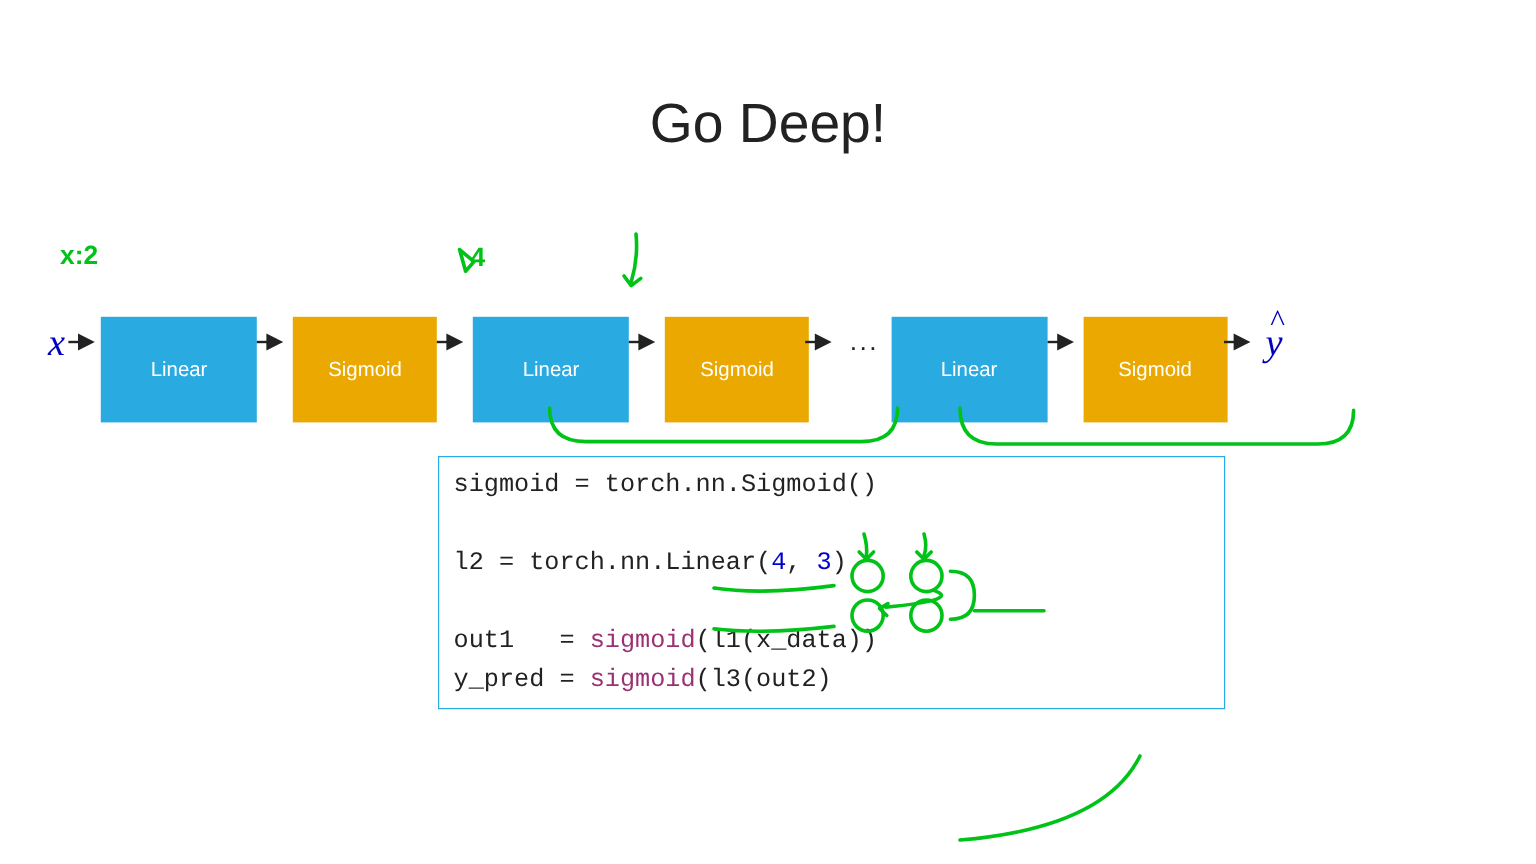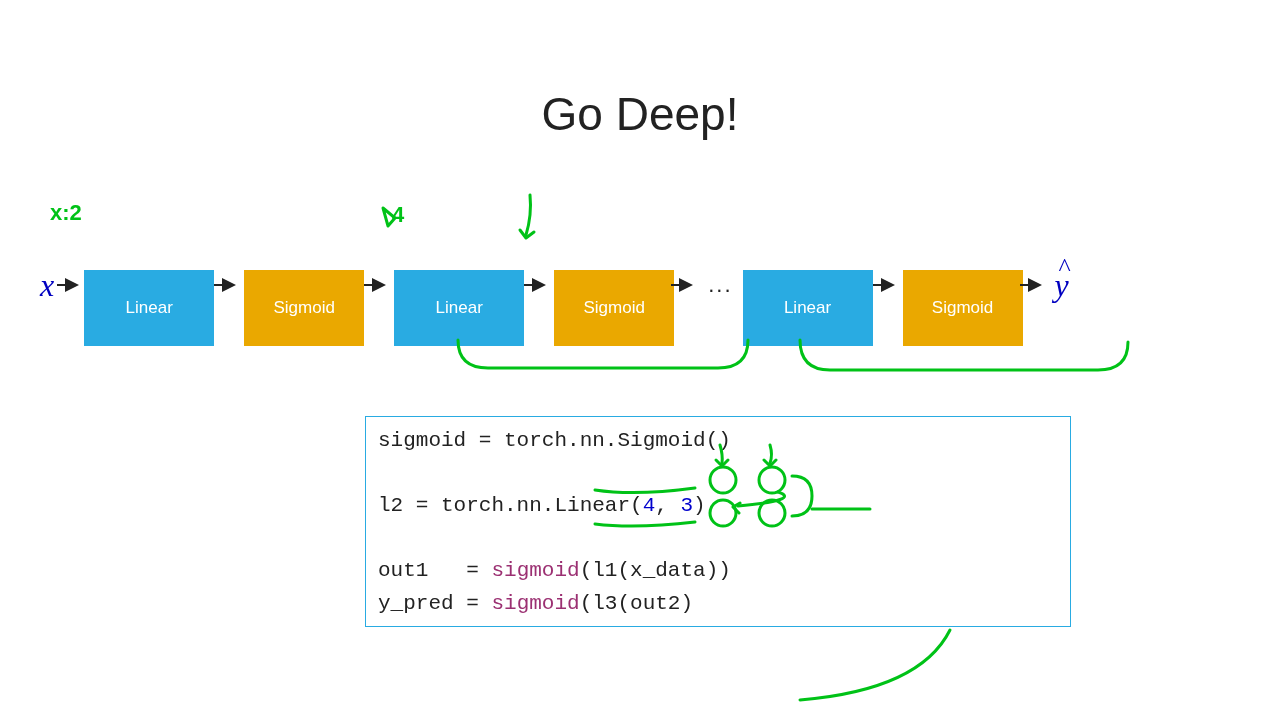--- a/index.html
+++ b/index.html
@@ -13,21 +13,20 @@
   }
   .title {
     position: absolute;
     top: 75px;
     left: 0;
     width: 100%;
     text-align: center;
     font-size: 46px;
     font-weight: 400;
     color: #222;
-    margin-top: 12px;
   }
   .flow {
     position: absolute;
     top: 245px;
     left: 40px;
     right: 40px;
     height: 80px;
     display: flex;
     align-items: center;
   }
@@ -47,21 +46,21 @@
     position: relative;
   }
   .var-y .hat {
     position: absolute;
     top: -14px;
     left: 4px;
     font-size: 26px;
     font-style: normal;
   }
   .block {
-    height: 76px;
+    height: 88px;
     display: flex;
     align-items: center;
     justify-content: center;
     color: #fff;
     font-size: 17px;
     font-weight: 400;
     margin-top: 46px;
   }
   .block.linear { background: #29abe2; width: 130px; }
   .block.sigmoid { background: #eaa800; width: 120px; }
@@ -84,23 +83,23 @@
   }
   .arrow.tight { margin: 0 5px; }
   .ellipsis {
     font-size: 22px;
     color: #222;
     margin: 0 10px;
     letter-spacing: 2px;
   }
   .code-box {
     position: absolute;
-    top: 416px;
+    top: 380px;
     left: 365px;
-    width: 706px;
+    width: 656px;
     border: 1px solid #29abe2;
     padding: 8px 12px 6px 12px;
     font-family: "Courier New", monospace;
     font-size: 21px;
     line-height: 1.55;
     color: #222;
   }
   .code-box .c-num { color: #0000cd; }
   .code-box .c-fn { color: #9b3072; }
   .code-row { white-space: pre; }

